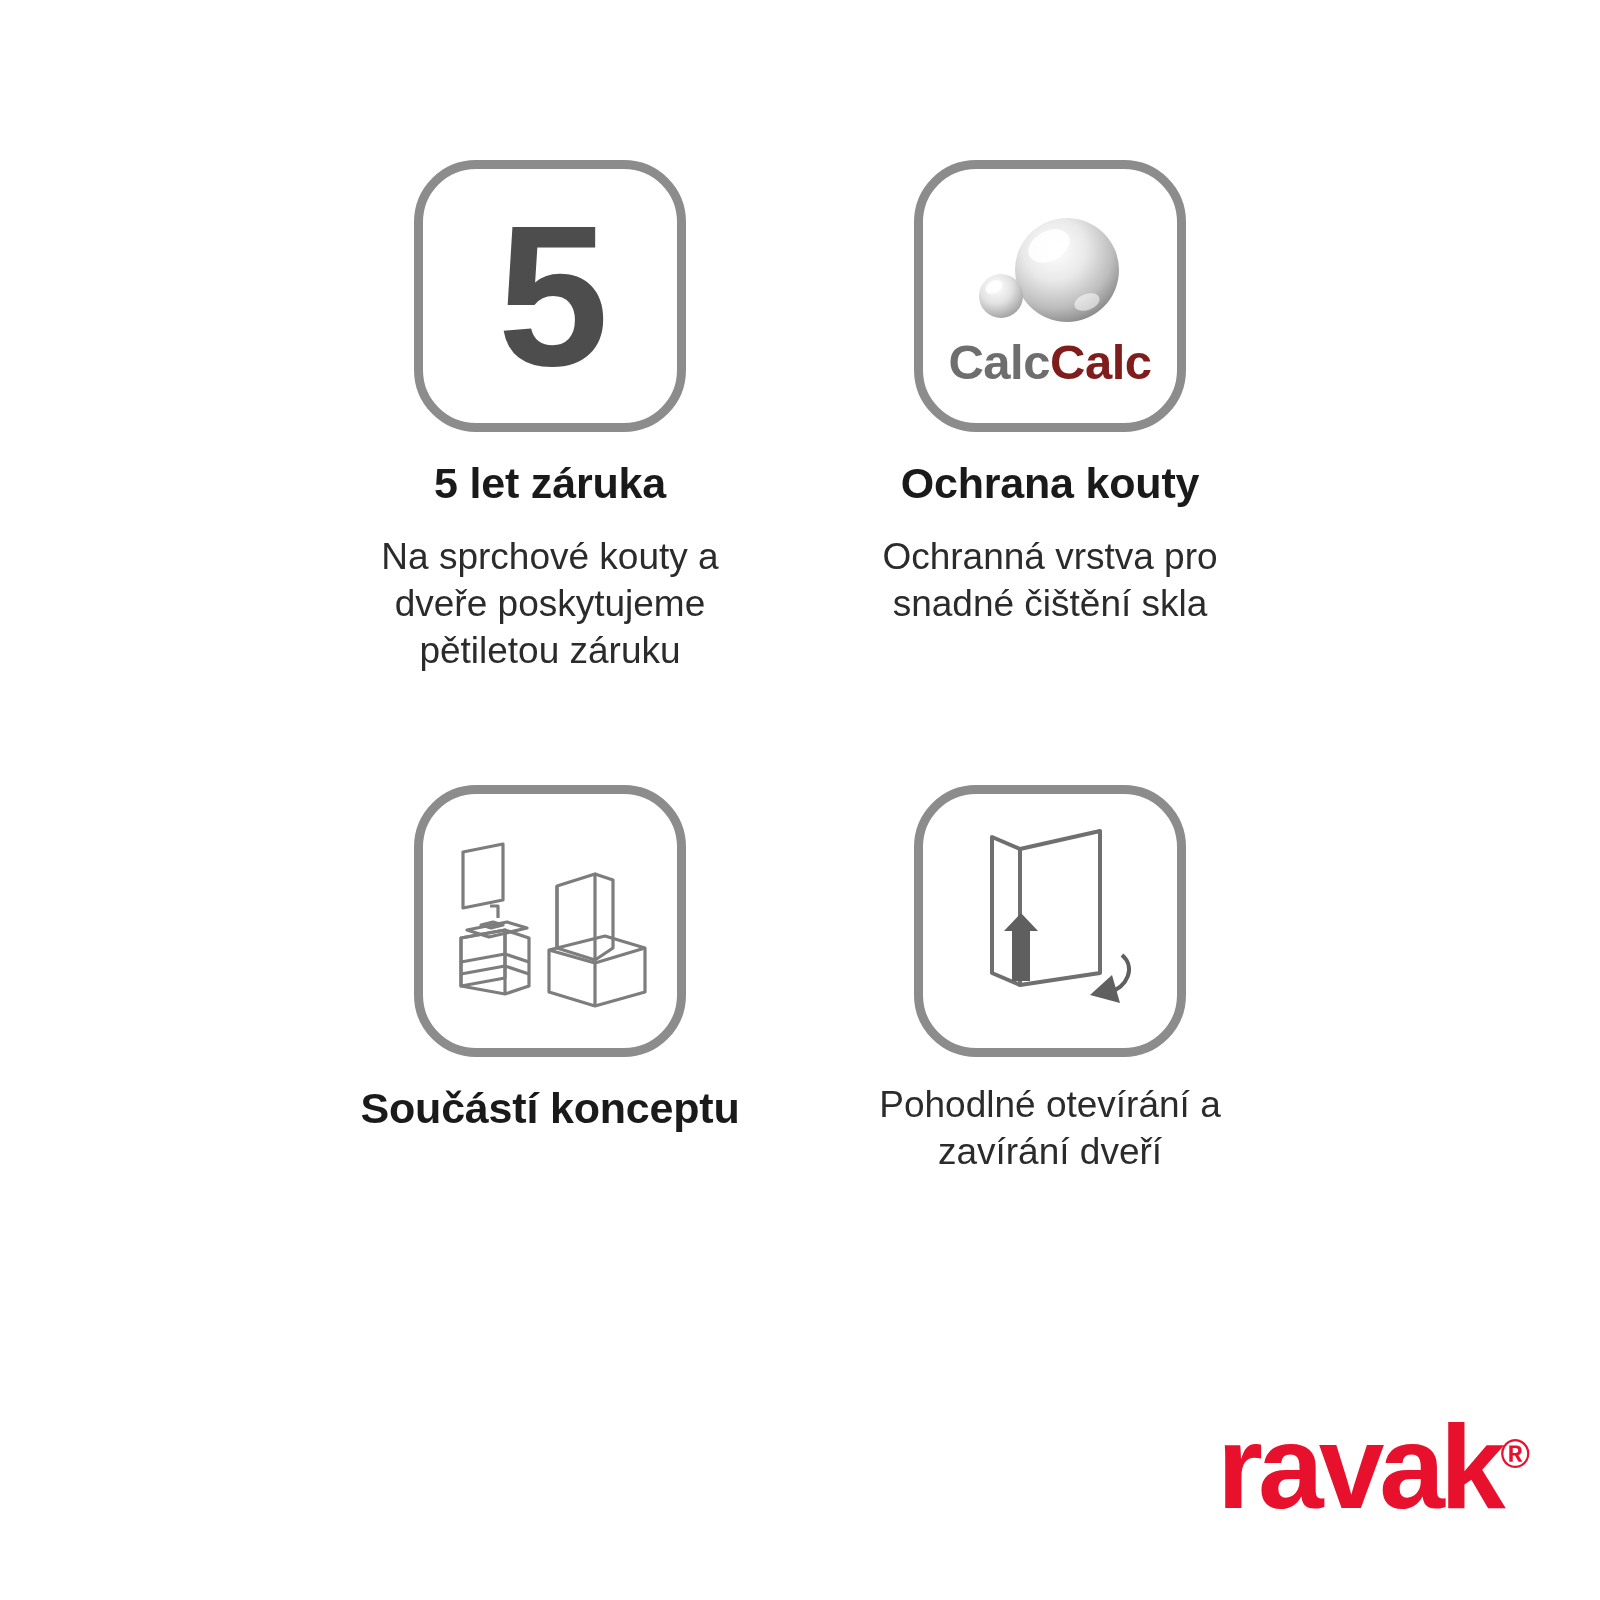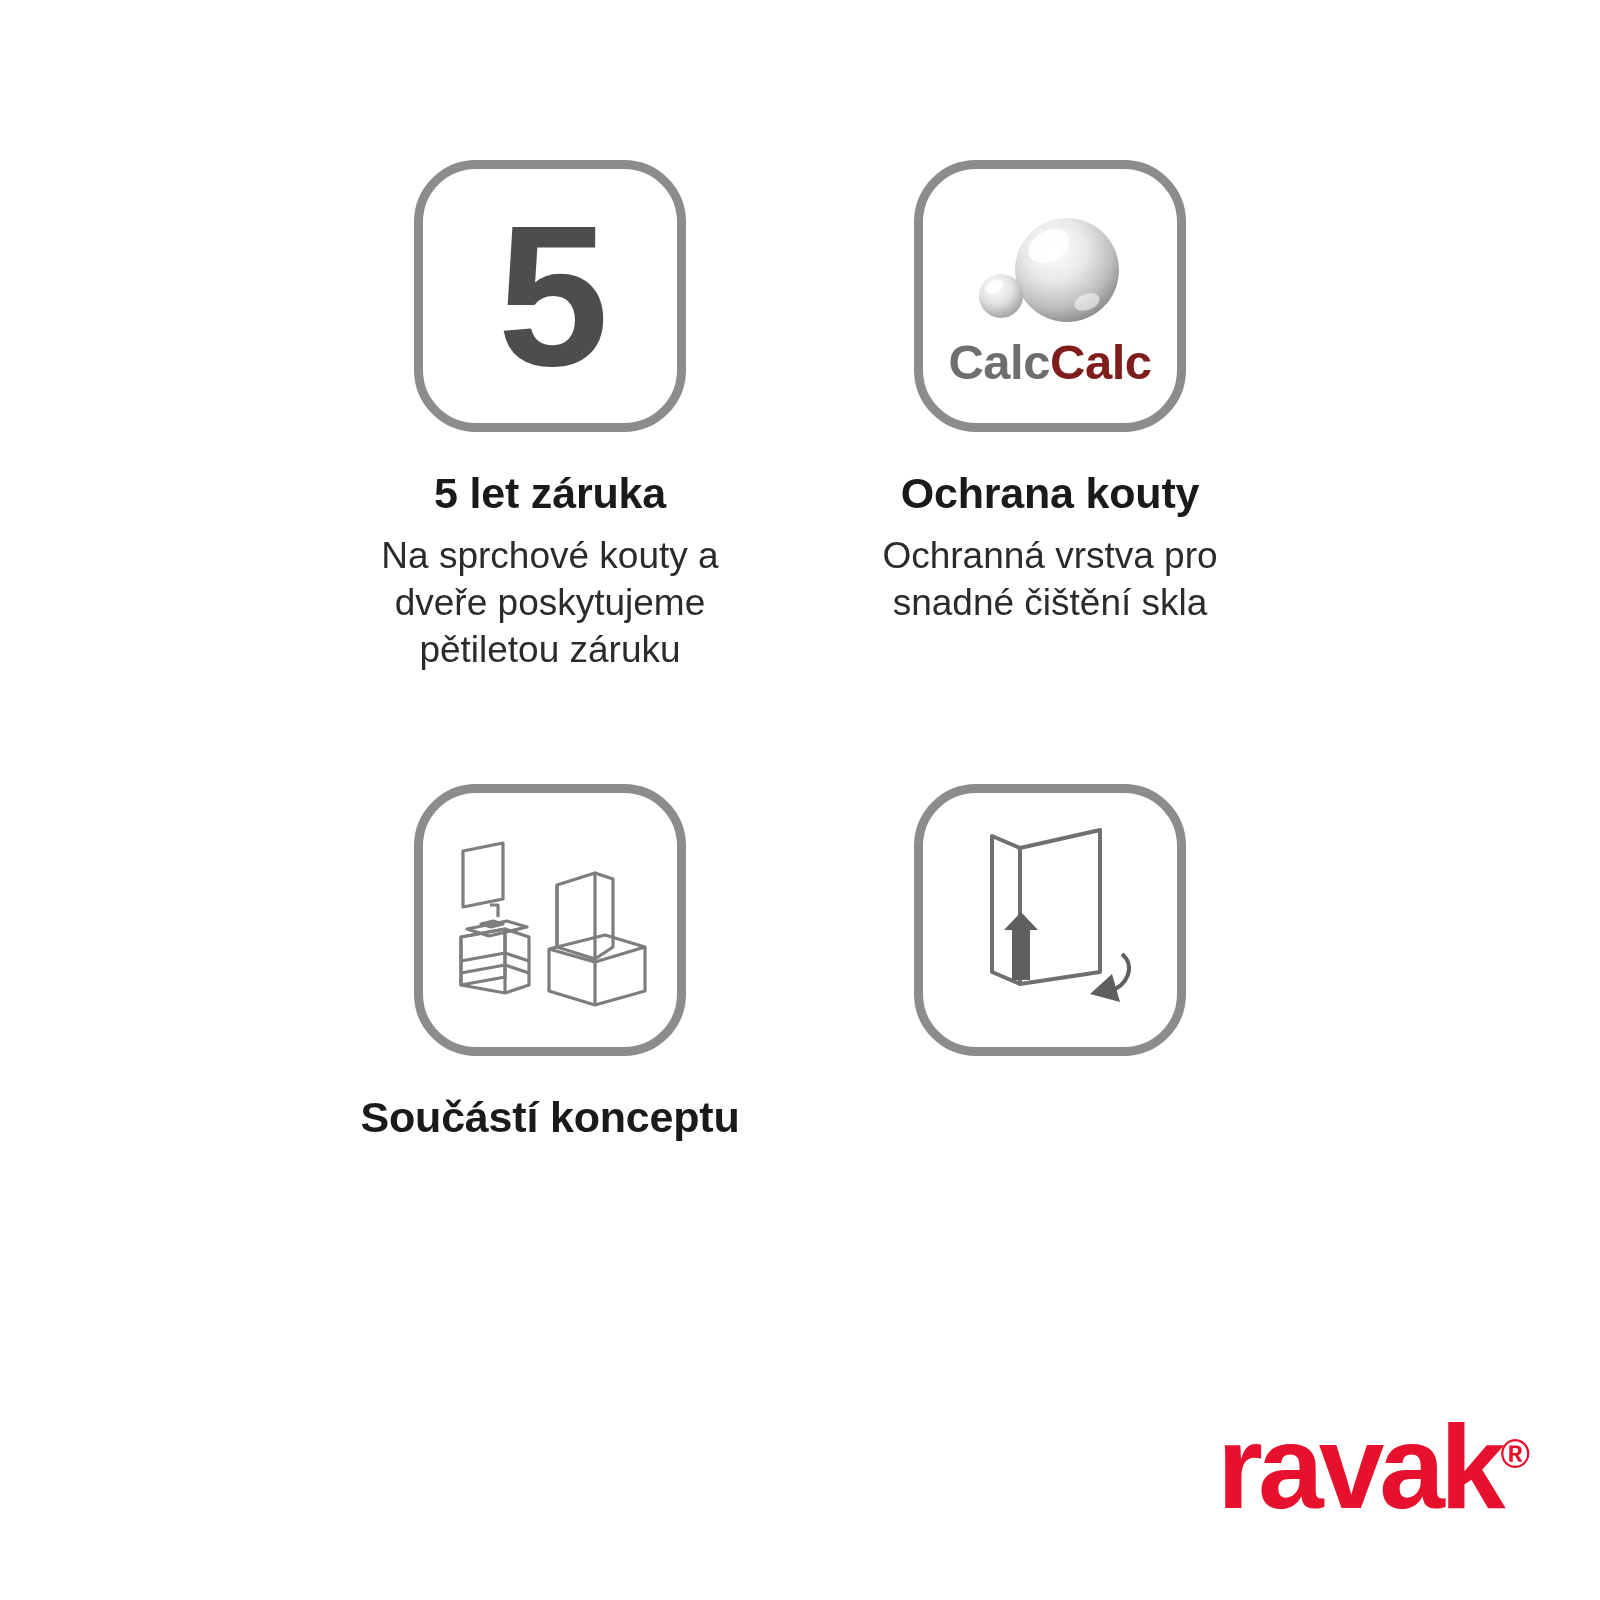--- a/index.html
+++ b/index.html
@@ -39,28 +39,28 @@
     display: flex;
     align-items: center;
     justify-content: center;
     box-sizing: border-box;
     background: #ffffff;
   }
   .feature-title {
     font-size: 43px;
     font-weight: bold;
     line-height: 1.18;
-    margin-top: 36px;
+    margin-top: 26px;
     letter-spacing: -0.2px;
     color: #1a1a1a;
   }
   .feature-desc {
     font-size: 37px;
     line-height: 1.28;
-    margin-top: 13px;
+    margin-top: 24px;
     color: #2b2b2b;
     max-width: 440px;
   }
   
   .big-number {
     font-size: 200px;
     font-weight: bold;
     line-height: 1;
     color: #4d4d4d;
     letter-spacing: -6px;
@@ -192,17 +192,18 @@
         <g fill="#5f5f5f">
           <polygon points="62,128 80,128 80,178 88,178 71,196 54,178 62,178" transform="translate(0,-18) rotate(180 71 152)"></polygon>
         </g>
 
         <g fill="none" stroke="#5f5f5f" stroke-width="4">
           <path d="M172 132 C 186 144, 178 164, 158 170"></path>
         </g>
         <polygon points="162,152 170,180 140,172" fill="#5f5f5f"></polygon>
       </svg>
     </div>
+    <div class="feature-desc">Pohodlné otevírání a zavírání dveří</div>
   </div>
 
 </div>
 
 <div class="logo"><span>ravak</span><span class="reg">®</span></div>
 
 </body></html>

